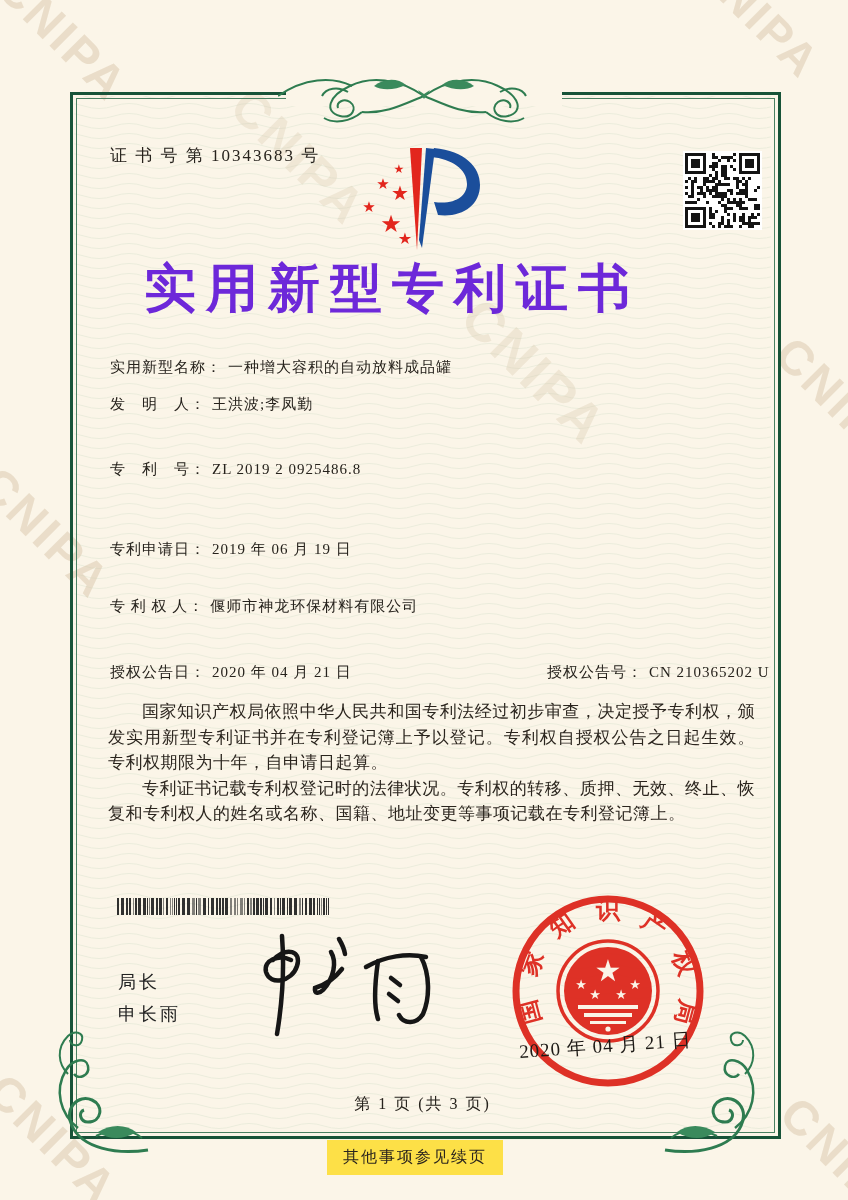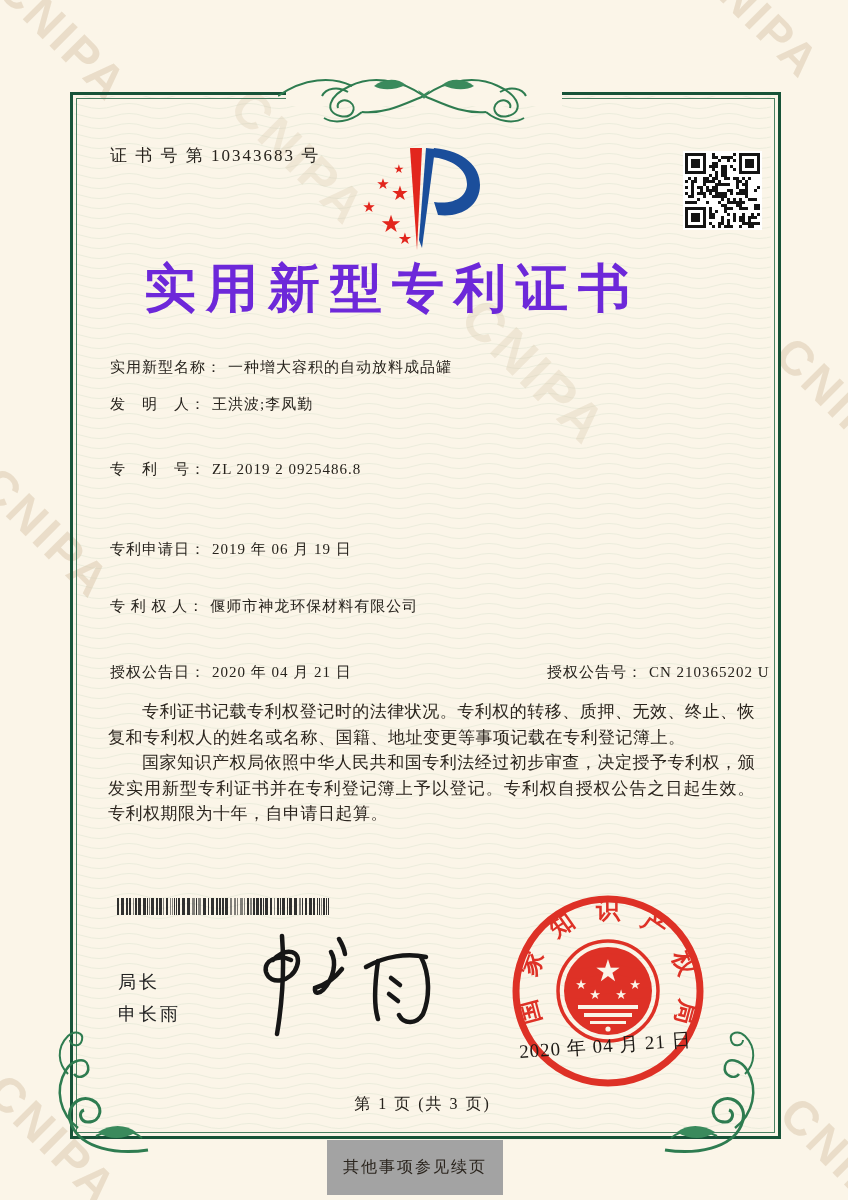--- a/index.html
+++ b/index.html
@@ -56,21 +56,21 @@
   .seal-date{
     position:absolute;left:519px;top:1033px;z-index:4;
     font-size:19px;letter-spacing:1px;color:#1d1a16;transform:rotate(-4deg);white-space:nowrap;
   }
   .page-info{
     position:absolute;left:70px;top:1094px;width:705px;text-align:center;
     font-size:16px;letter-spacing:2px;color:#26221c;
   }
   .cont-note{
     position:absolute;left:327px;top:1140px;z-index:4;
-    background:#a3a3a3;padding:17px 16px;font-size:16px;letter-spacing:2px;color:#2b251e;
+    background:#fde047;padding:7px 16px;font-size:16px;letter-spacing:2px;color:#2b251e;
   }
   .ornament{position:absolute;z-index:4;pointer-events:none;}
 </style>
 </head>
 <body>
 
 <div class="page">
 
   <svg id="waves" class="waves" width="697" height="1033" viewBox="0 0 697 1033">
       <path d="M-20 0 q15 -5 30 0 t30 0 t30 0 t30 0 t30 0 t30 0 t30 0 t30 0 t30 0 t30 0 t30 0 t30 0 t30 0 t30 0 t30 0 t30 0 t30 0 t30 0 t30 0 t30 0 t30 0 t30 0 t30 0 t30 0 t30 0 t30 0 t30 0" fill="none" stroke="#dde5d2" stroke-width="1"></path>
@@ -427,22 +427,22 @@
       <span class="lbl">专 利 权 人：</span><span class="val">偃师市神龙环保材料有限公司</span>
     </div>
     <div class="frow" style="top:663px;width:645px;">
       <span class="lbl">授权公告日：</span><span class="val">2020 年 04 月 21 日</span>
       <span class="grant2">
         <span class="lbl">授权公告号：</span><span class="val">CN 210365202 U</span>
       </span>
     </div>
 
     <div class="body-text">
+      <p>国家知识产权局依照中华人民共和国专利法经过初步审查，决定授予专利权，颁发实用新型专利证书并在专利登记簿上予以登记。专利权自授权公告之日起生效。专利权期限为十年，自申请日起算。</p>
       <p>专利证书记载专利权登记时的法律状况。专利权的转移、质押、无效、终止、恢复和专利权人的姓名或名称、国籍、地址变更等事项记载在专利登记簿上。</p>
-      <p>国家知识产权局依照中华人民共和国专利法经过初步审查，决定授予专利权，颁发实用新型专利证书并在专利登记簿上予以登记。专利权自授权公告之日起生效。专利权期限为十年，自申请日起算。</p>
     </div>
 
     <svg id="barcode" class="barcode" width="218" height="17" viewBox="0 0 218 17">
         <rect x="0" y="0" width="2" height="17" fill="#1e1e1e" opacity="0.92"></rect>
         <rect x="4" y="0" width="3" height="17" fill="#1e1e1e" opacity="0.92"></rect>
         <rect x="9" y="0" width="2" height="17" fill="#1e1e1e" opacity="0.92"></rect>
         <rect x="12" y="0" width="2" height="17" fill="#1e1e1e" opacity="0.92"></rect>
         <rect x="16" y="0" width="1" height="17" fill="#1e1e1e" opacity="0.55"></rect>
         <rect x="18" y="0" width="2" height="17" fill="#1e1e1e" opacity="0.92"></rect>
         <rect x="21" y="0" width="3" height="17" fill="#1e1e1e" opacity="0.92"></rect>

